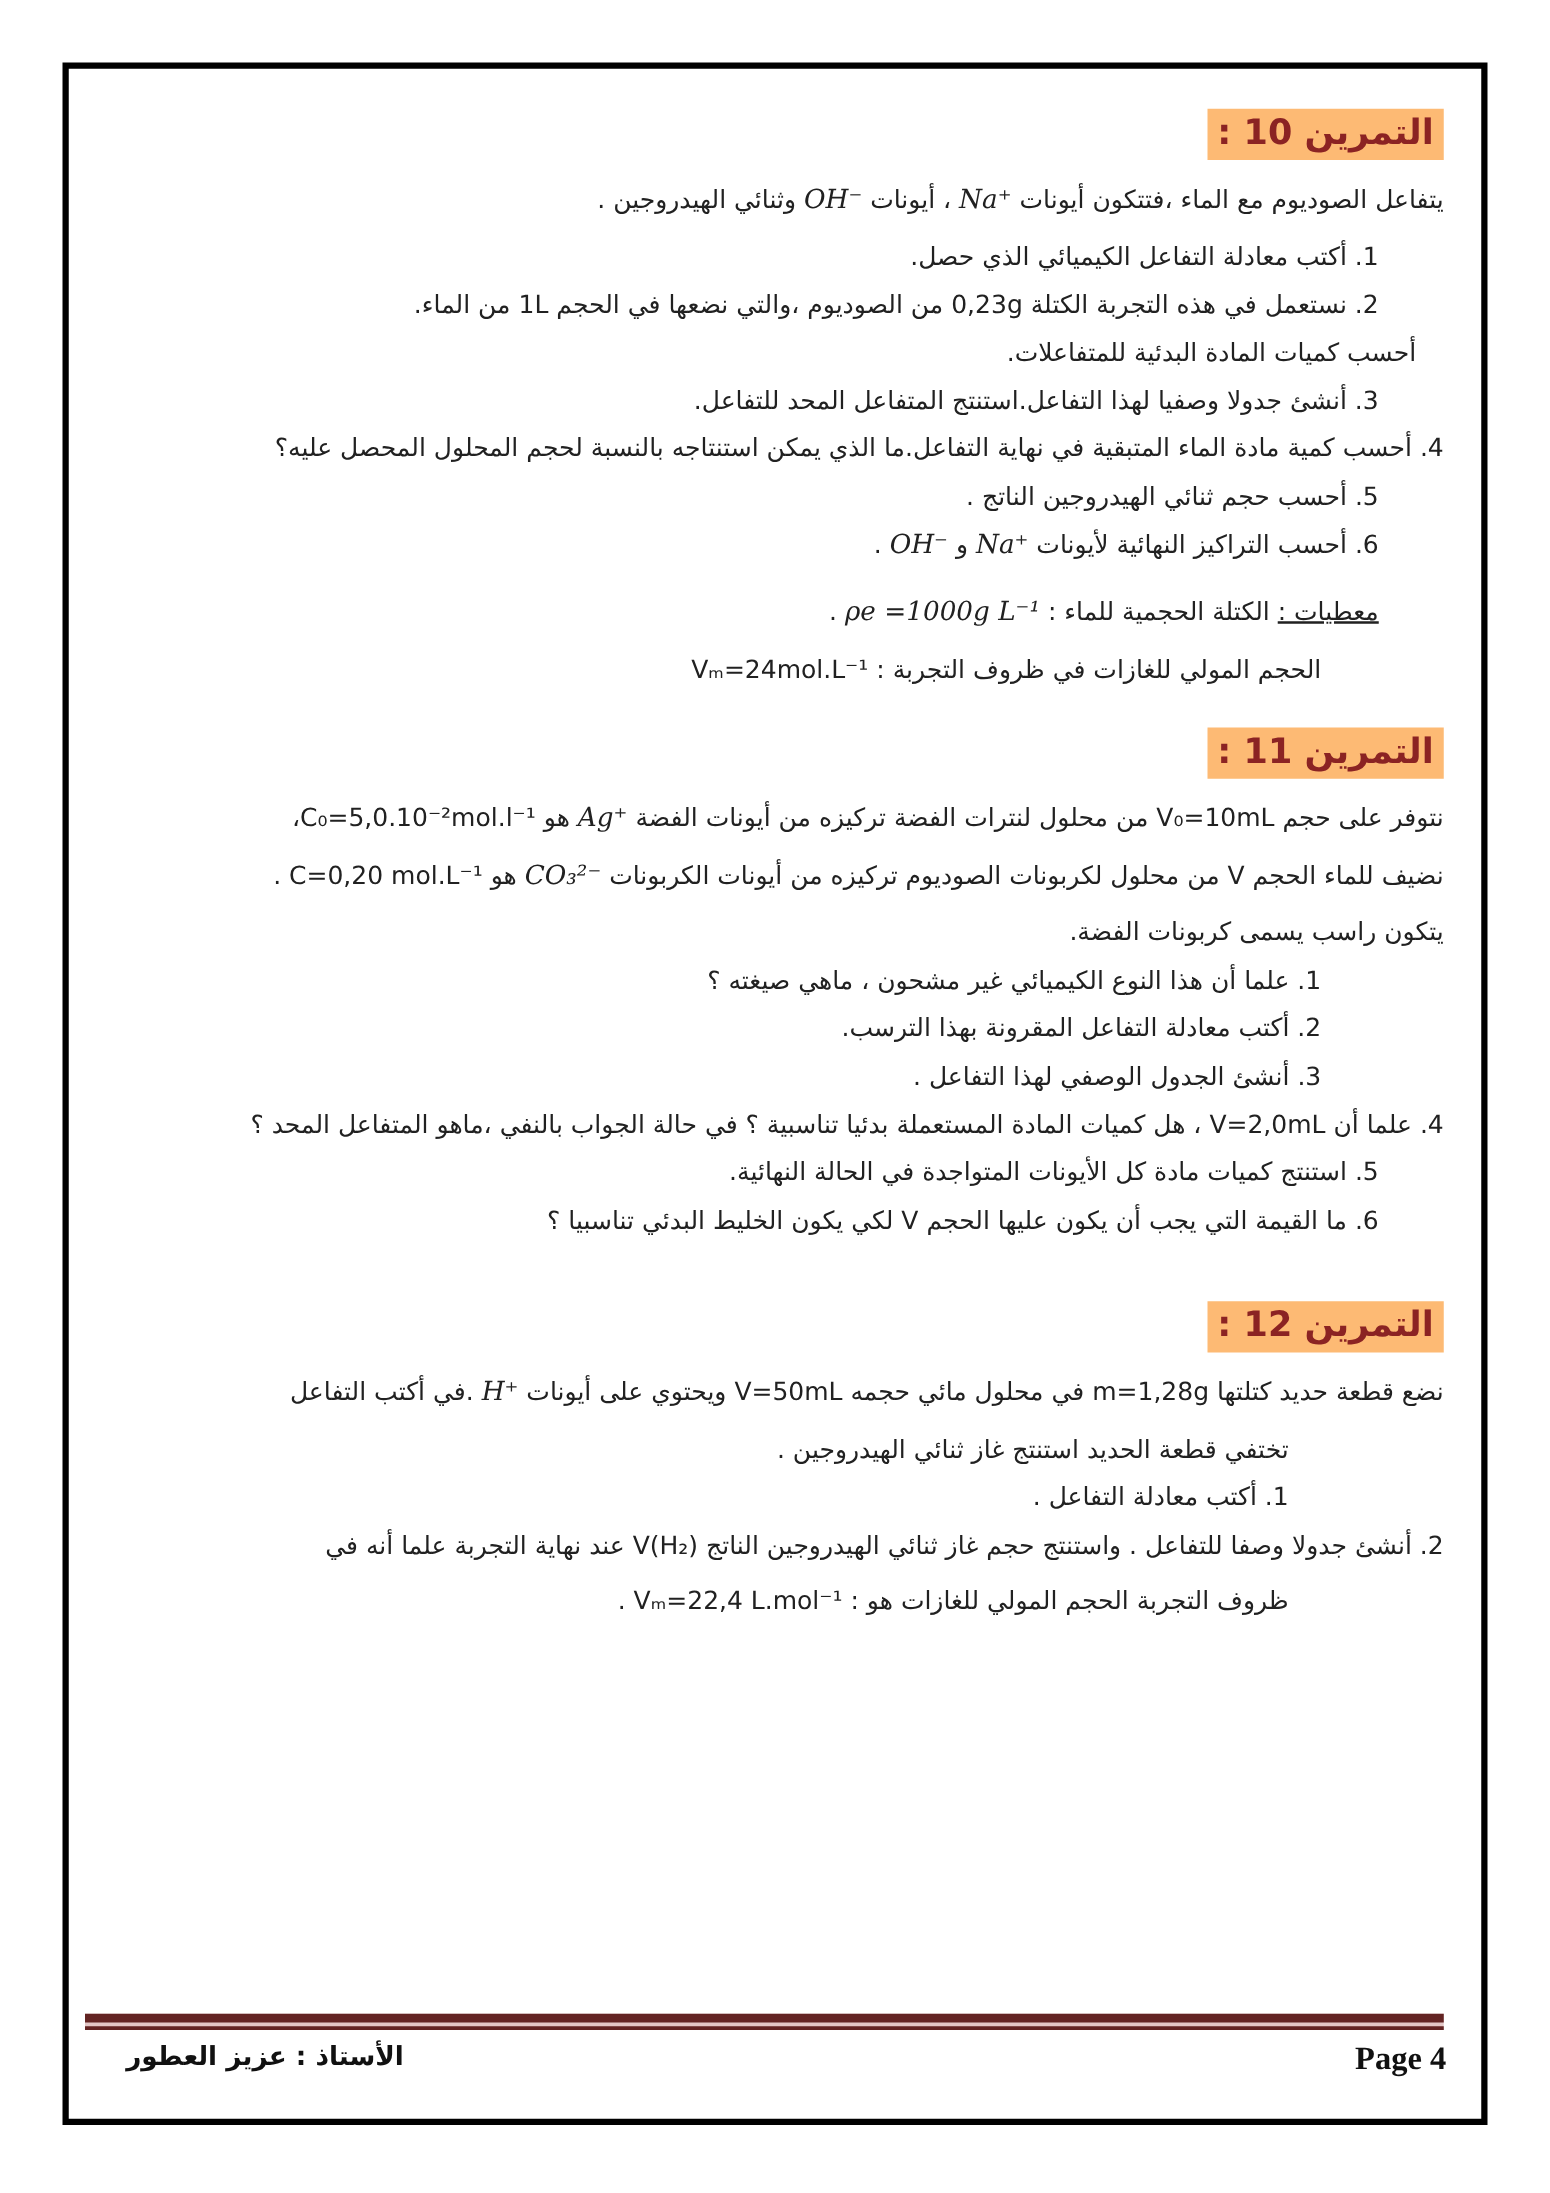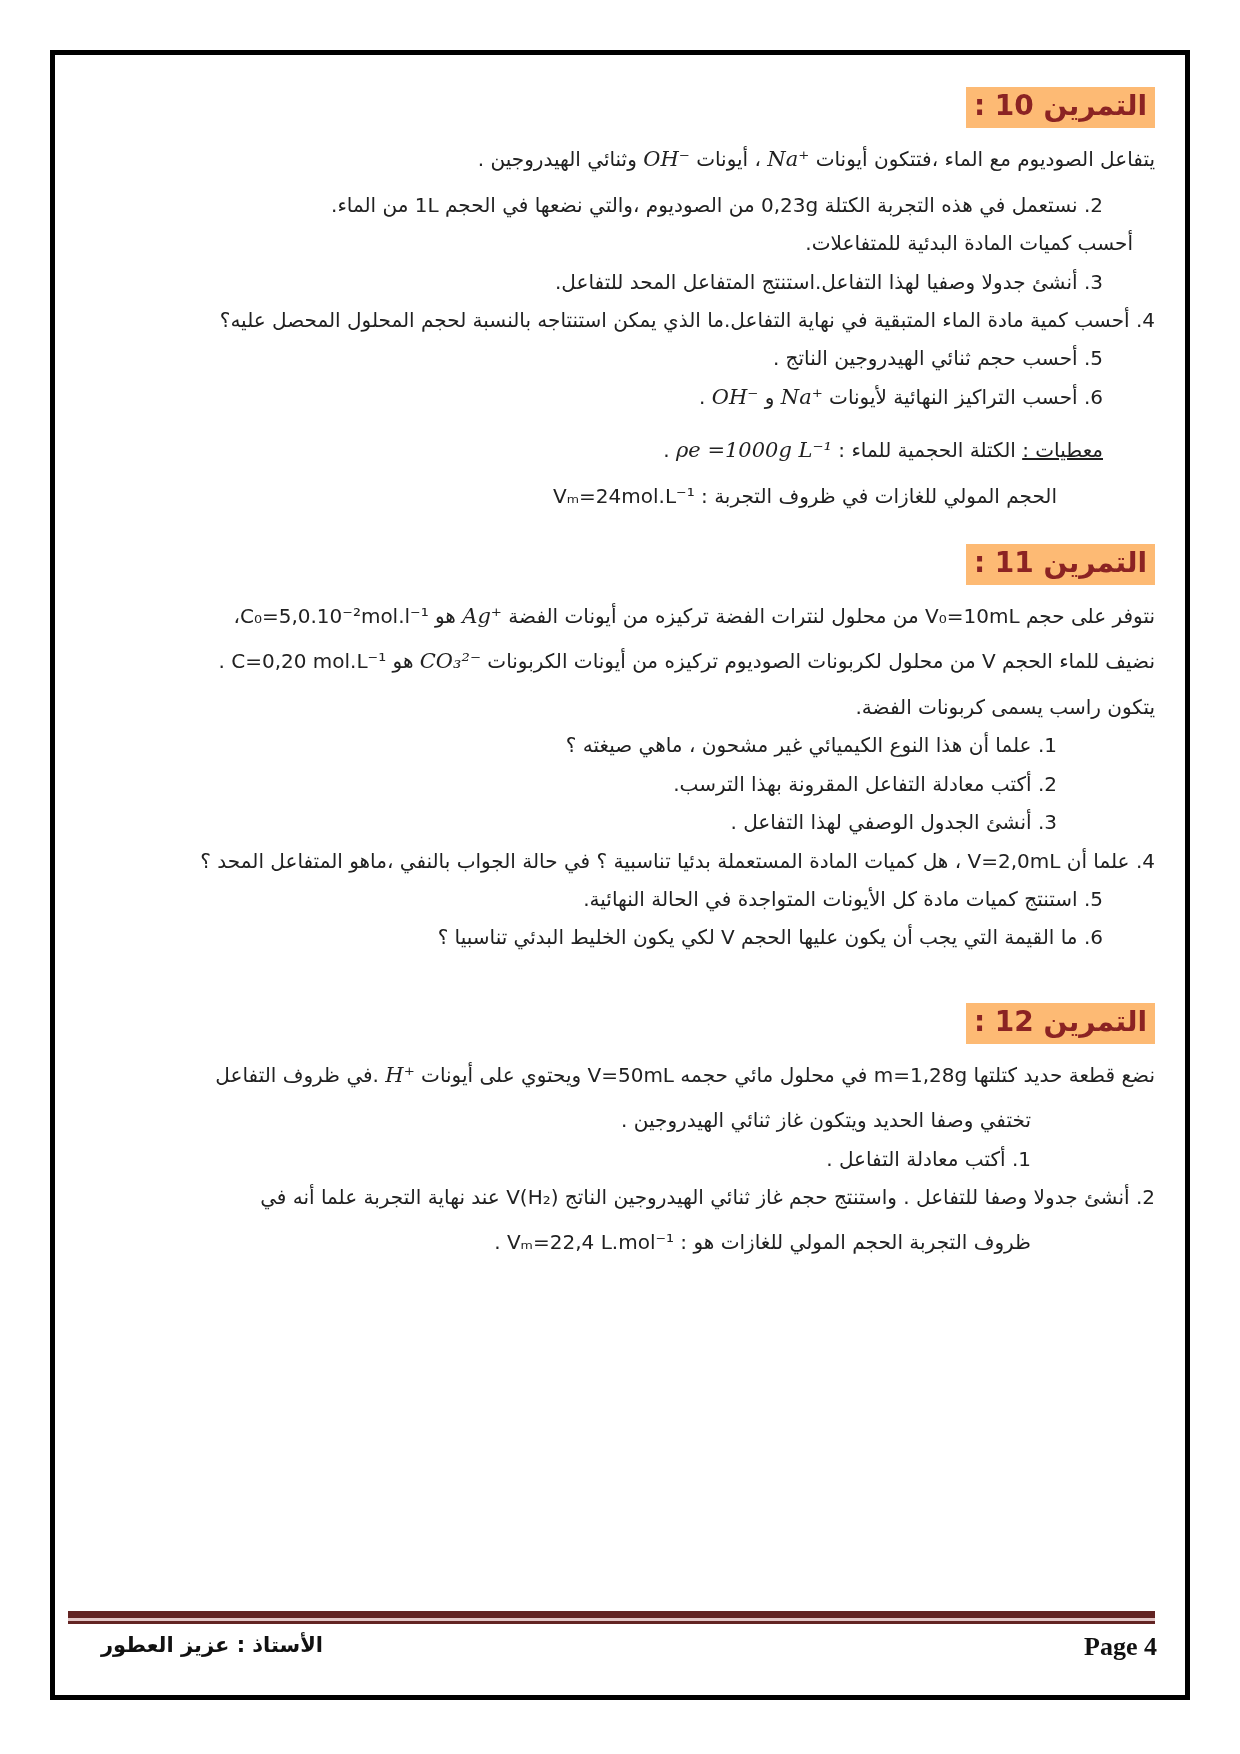--- a/index.html
+++ b/index.html
@@ -31,20 +31,21 @@
 <div class="sheet">
   <div class="frame">
 
     <div class="content">
 
       <section>
         <div class="exh">
           <span class="hl">التمرين 10 :</span>
         </div>
         <div class="ln sp"><span class="seg-ar">يتفاعل الصوديوم مع الماء ،فتتكون أيونات </span><span class="seg-math">Na⁺</span><span class="seg-ar"> ، أيونات </span><span class="seg-math">OH⁻</span><span class="seg-ar"> وثنائي الهيدروجين .</span></div>
+        <div class="ln i2"><span class="seg-ar">1. أكتب معادلة التفاعل الكيميائي الذي حصل.</span></div>
         <div class="ln i2"><span class="seg-ar">2. نستعمل في هذه التجربة الكتلة </span><span class="seg-lat">0,23g</span><span class="seg-ar"> من الصوديوم ،والتي نضعها في الحجم </span><span class="seg-lat">1L</span><span class="seg-ar"> من الماء.</span></div>
         <div class="ln i1"><span class="seg-ar">أحسب كميات المادة البدئية للمتفاعلات.</span></div>
         <div class="ln i2"><span class="seg-ar">3. أنشئ جدولا وصفيا لهذا التفاعل.استنتج المتفاعل المحد للتفاعل.</span></div>
         <div class="ln"><span class="seg-ar">4. أحسب كمية مادة الماء المتبقية في نهاية التفاعل.ما الذي يمكن استنتاجه بالنسبة لحجم المحلول المحصل عليه؟</span></div>
         <div class="ln i2"><span class="seg-ar">5. أحسب حجم ثنائي الهيدروجين الناتج .</span></div>
         <div class="ln i2"><span class="seg-ar">6. أحسب التراكيز النهائية لأيونات </span><span class="seg-math">Na⁺</span><span class="seg-ar"> و </span><span class="seg-math">OH⁻</span><span class="seg-ar"> .</span></div>
         <div class="ln i2 gap sp"><span class="seg-aru">معطيات :</span><span class="seg-ar"> الكتلة الحجمية للماء : </span><span class="seg-math">ρe =1000g L⁻¹</span><span class="seg-ar"> .</span></div>
         <div class="ln i3"><span class="seg-ar">الحجم المولي للغازات في ظروف التجربة : </span><span class="seg-lat">Vₘ=24mol.L⁻¹</span></div>
       </section>
 
@@ -60,22 +61,22 @@
         <div class="ln i3"><span class="seg-ar">3. أنشئ الجدول الوصفي لهذا التفاعل .</span></div>
         <div class="ln"><span class="seg-ar">4. علما أن </span><span class="seg-lat">V=2,0mL</span><span class="seg-ar"> ، هل كميات المادة المستعملة بدئيا تناسبية ؟ في حالة الجواب بالنفي ،ماهو المتفاعل المحد ؟</span></div>
         <div class="ln i2"><span class="seg-ar">5. استنتج كميات مادة كل الأيونات المتواجدة في الحالة النهائية.</span></div>
         <div class="ln i2"><span class="seg-ar">6. ما القيمة التي يجب أن يكون عليها الحجم </span><span class="seg-lat">V</span><span class="seg-ar"> لكي يكون الخليط البدئي تناسبيا ؟</span></div>
       </section>
 
       <section class="sec sec12">
         <div class="exh">
           <span class="hl">التمرين 12 :</span>
         </div>
-        <div class="ln sp"><span class="seg-ar">نضع قطعة حديد كتلتها </span><span class="seg-lat">m=1,28g</span><span class="seg-ar"> في محلول مائي حجمه </span><span class="seg-lat">V=50mL</span><span class="seg-ar"> ويحتوي على أيونات </span><span class="seg-math">H⁺</span><span class="seg-ar"> .في ظروف التفاعل</span></div>
-        <div class="ln i4"><span class="seg-ar">تختفي وصفا الحديد ويتكون غاز ثنائي الهيدروجين .</span></div>
+        <div class="ln sp"><span class="seg-ar">نضع قطعة حديد كتلتها </span><span class="seg-lat">m=1,28g</span><span class="seg-ar"> في محلول مائي حجمه </span><span class="seg-lat">V=50mL</span><span class="seg-ar"> ويحتوي على أيونات </span><span class="seg-math">H⁺</span><span class="seg-ar"> .في أكتب التفاعل</span></div>
+        <div class="ln i4"><span class="seg-ar">تختفي قطعة الحديد استنتج غاز ثنائي الهيدروجين .</span></div>
         <div class="ln i4"><span class="seg-ar">1. أكتب معادلة التفاعل .</span></div>
         <div class="ln sp"><span class="seg-ar">2. أنشئ جدولا وصفا للتفاعل . واستنتج حجم غاز ثنائي الهيدروجين الناتج </span><span class="seg-lat">V(H₂)</span><span class="seg-ar"> عند نهاية التجربة علما أنه في</span></div>
         <div class="ln i4 sp"><span class="seg-ar">ظروف التجربة الحجم المولي للغازات هو : </span><span class="seg-lat">Vₘ=22,4 L.mol⁻¹</span><span class="seg-ar"> .</span></div>
       </section>
 
     </div>
 
     <div class="rule"></div>
     <div class="f-author">الأستاذ : عزيز العطور</div>
     <div class="f-page">Page 4</div>

